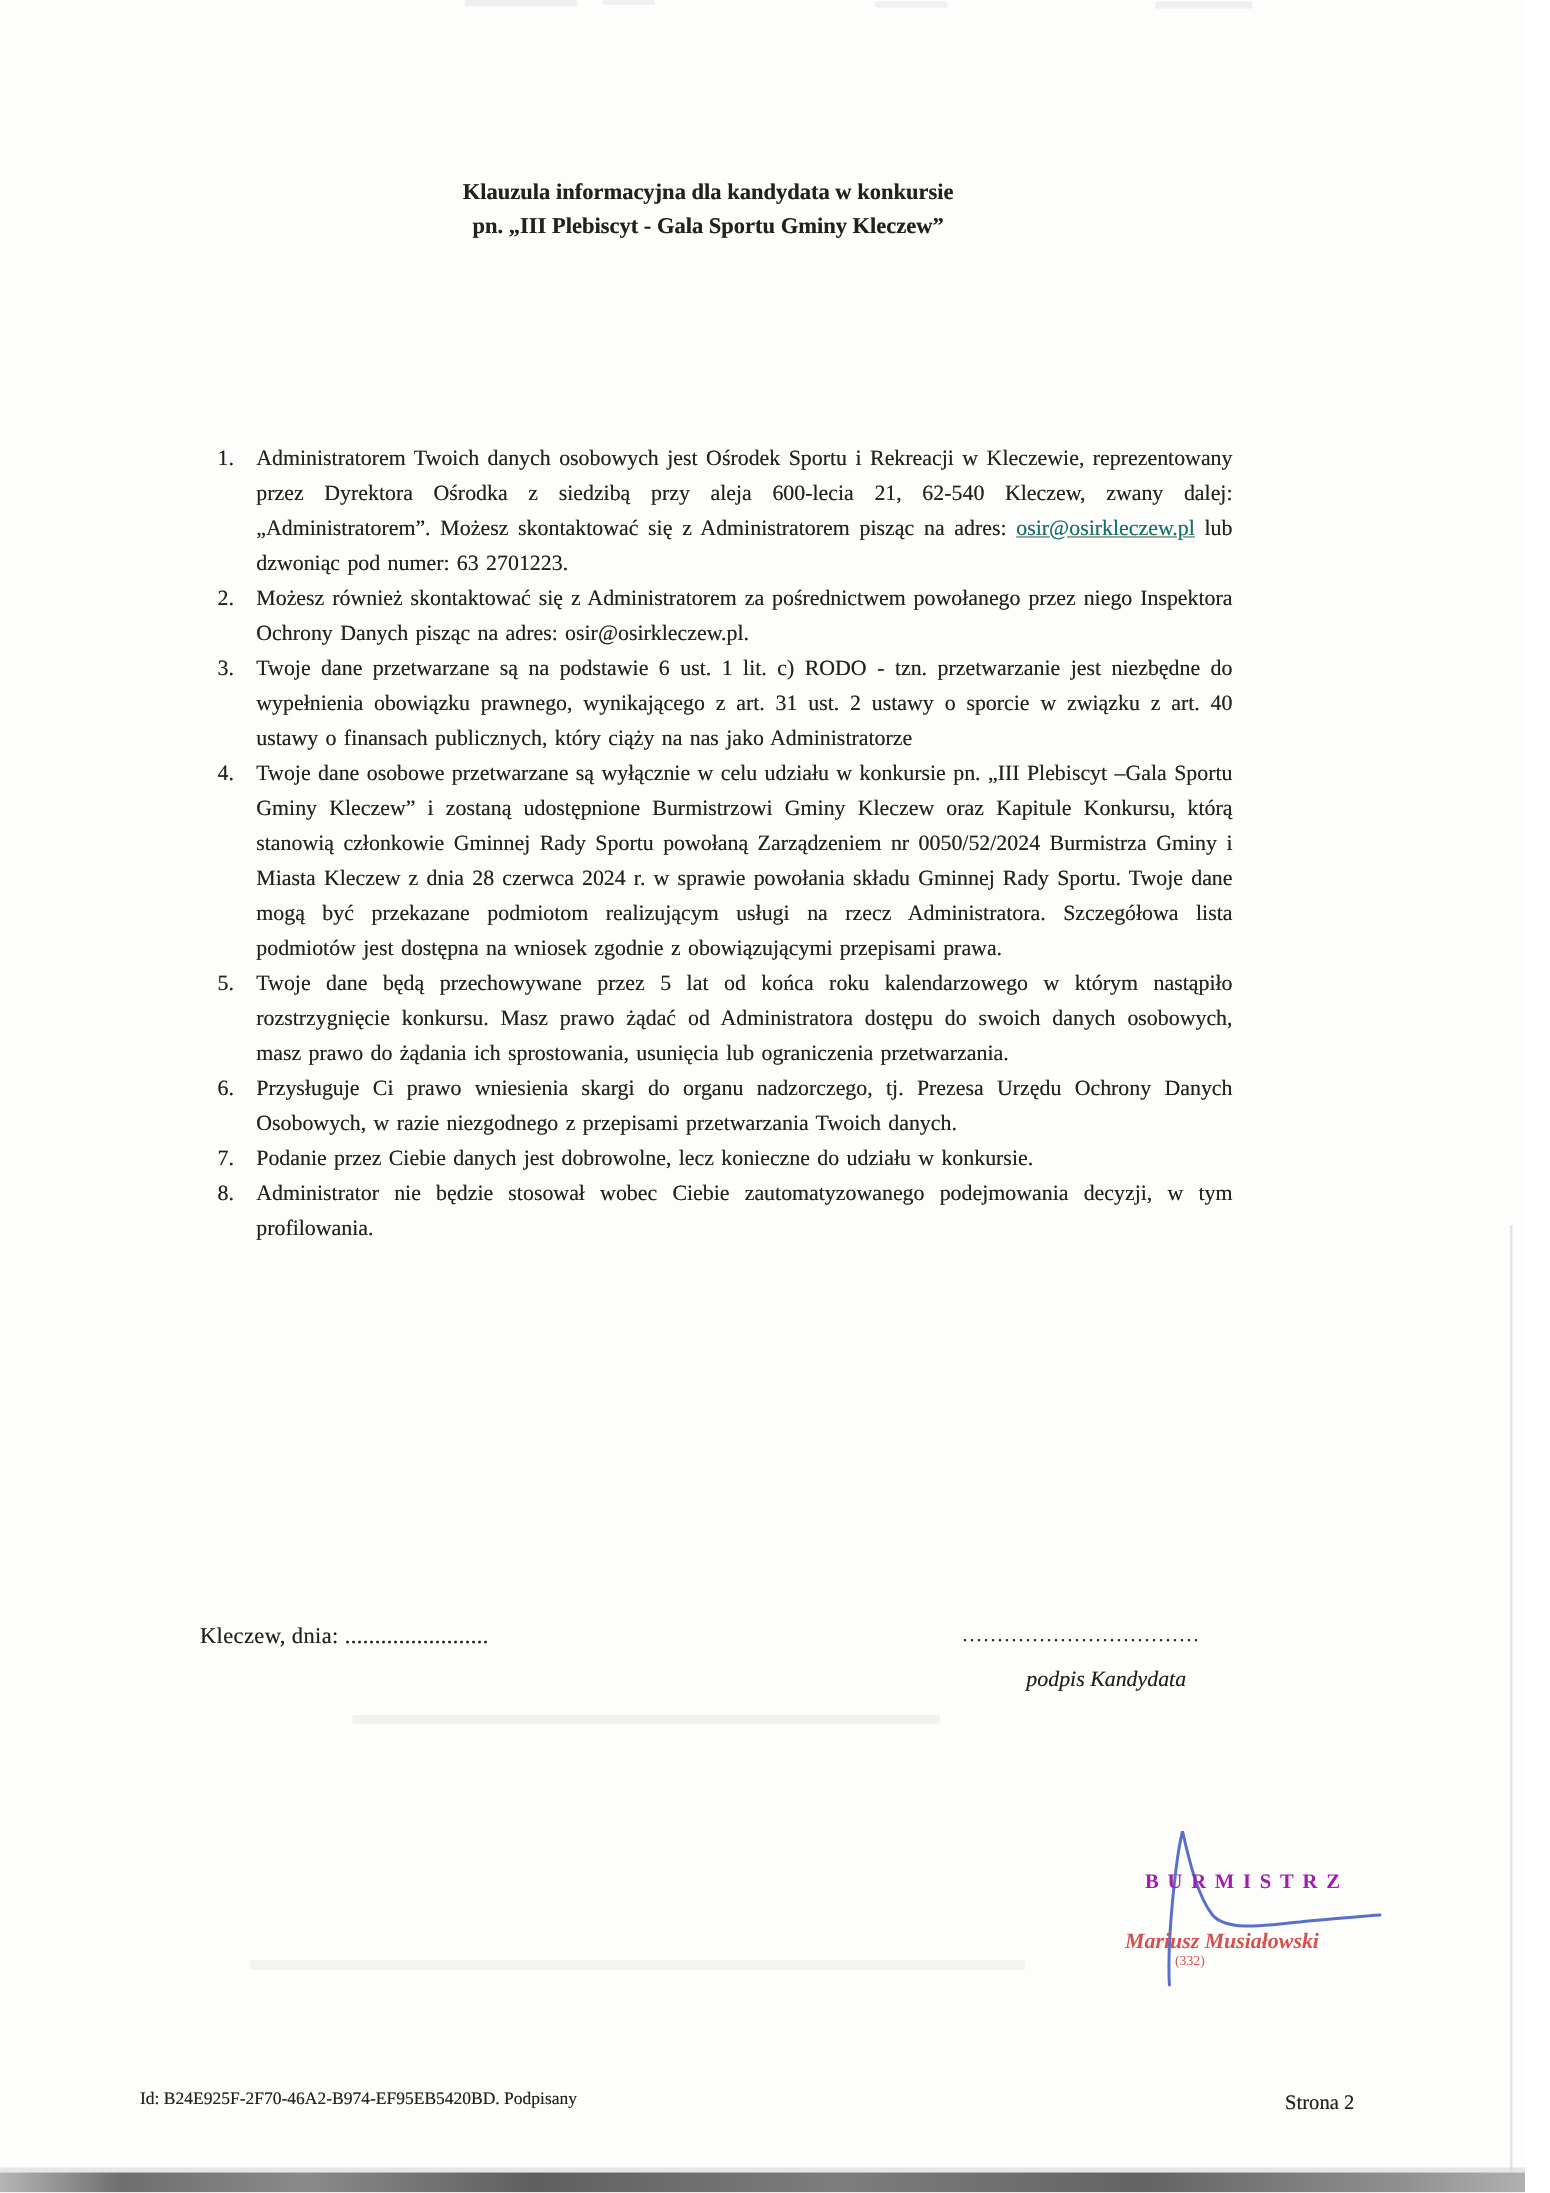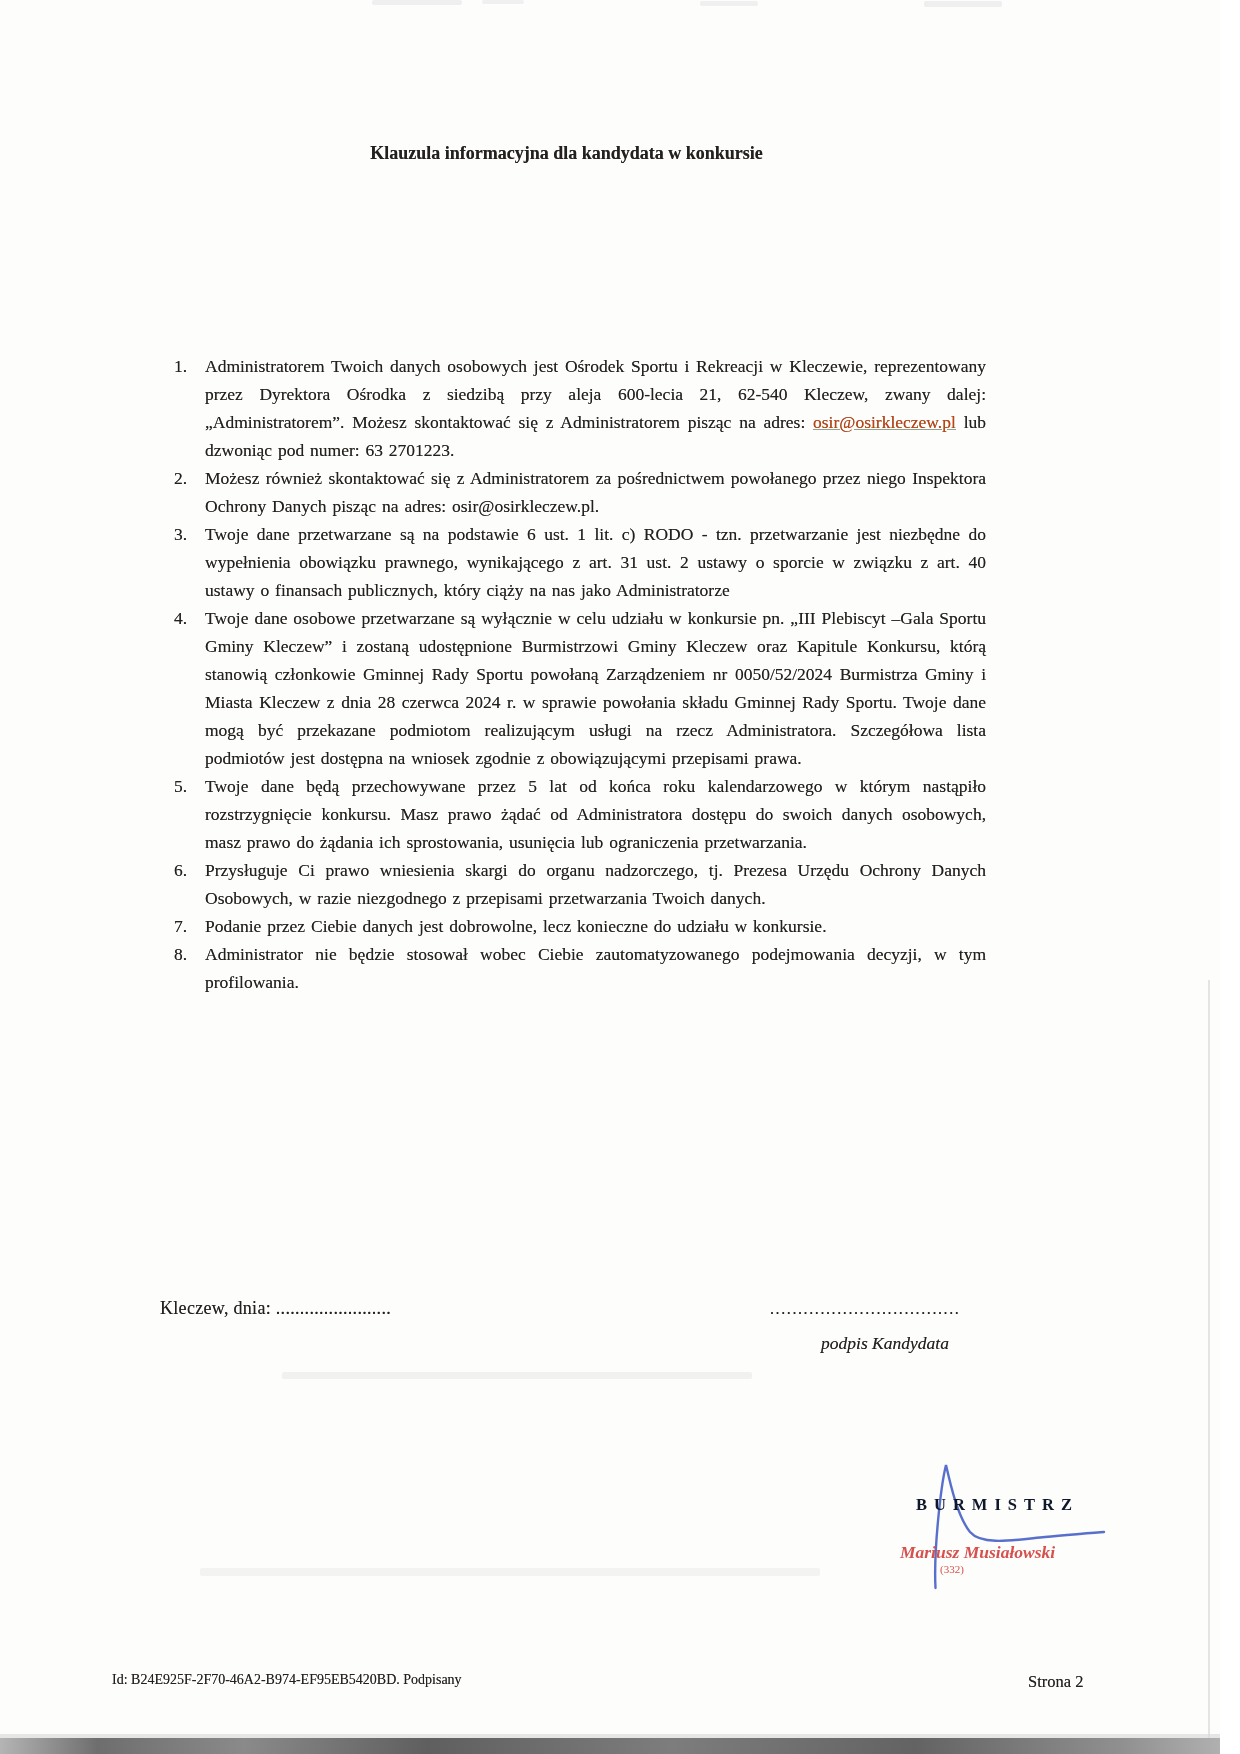--- a/index.html
+++ b/index.html
@@ -22,39 +22,39 @@
     font-size:17.5px; line-height:28px; text-align:justify;
     word-spacing:2px;
   }
   .list {
     position:absolute; top:352px; left:174px; width:812px;
     font-size:17.5px; line-height:28px;
   }
   .list-item { display:flex; }
   .list-item .num { flex:0 0 31px; }
   .list-item .txt { flex:1; text-align:justify; word-spacing:1.5px; }
-  a.email-link { color:#c2410c; text-decoration:underline; text-decoration-color:#94a184; }
+  a.email-link { color:#0f766e; text-decoration:underline; text-decoration-color:#94a184; }
 
   .date-line {
     position:absolute; top:1298px; left:160px;
     font-size:18px; letter-spacing:0.3px;
   }
   .sig-dots {
     position:absolute; top:1300px; left:770px; width:232px;
     font-size:16px; letter-spacing:1.6px; white-space:nowrap; overflow:hidden;
   }
   .sig-caption {
     position:absolute; top:1333px; left:790px; width:190px;
     text-align:center; font-style:italic; font-size:17.5px;
   }
 
   .stamp { position:absolute; top:1455px; left:900px; width:215px; height:145px; }
   .stamp-title {
     position:absolute; top:40px; left:16px;
-    color:#0f172a; font-weight:bold; font-size:16.5px; letter-spacing:7px;
+    color:#a21caf; font-weight:bold; font-size:16.5px; letter-spacing:7px;
     white-space:nowrap;
   }
   .stamp-name {
     position:absolute; top:87px; left:0; width:212px; text-align:left;
     color:#d5514e; font-weight:bold; font-style:italic; font-size:17.5px;
     white-space:nowrap;
   }
   .stamp-number {
     position:absolute; top:108px; left:40px; width:140px; text-align:left;
     color:#d5514e; font-size:11px;
@@ -92,20 +92,21 @@
 
   <div class="artifact" style="top:0;left:372px;width:90px;height:5px;opacity:.55"></div>
   <div class="artifact" style="top:0;left:482px;width:42px;height:4px;opacity:.5"></div>
   <div class="artifact" style="top:1px;left:700px;width:58px;height:5px;opacity:.5"></div>
   <div class="artifact" style="top:1px;left:924px;width:78px;height:6px;opacity:.55"></div>
   <div class="artifact" style="top:1372px;left:282px;width:470px;height:7px;opacity:.45"></div>
   <div class="artifact" style="top:1568px;left:200px;width:620px;height:8px;opacity:.4"></div>
 
   <div class="title-block doc-text">
     <div>Klauzula informacyjna dla kandydata w konkursie</div>
+    <div>pn. „III Plebiscyt - Gala Sportu Gminy Kleczew”</div>
   </div>
 
 
   <div class="list doc-text">
     <div class="list-item">
       <span class="num">1.</span>
       <span class="txt"><span>Administratorem Twoich danych osobowych jest Ośrodek Sportu i Rekreacji w Kleczewie, reprezentowany przez Dyrektora Ośrodka z siedzibą przy aleja 600-lecia 21, 62-540 Kleczew, zwany dalej: „Administratorem”. Możesz skontaktować się z Administratorem pisząc na adres: </span><a href="#" class="email-link">osir@osirkleczew.pl</a><span> lub dzwoniąc pod numer: 63 2701223.</span></span>
     </div>
     <div class="list-item">
       <span class="num">2.</span>

